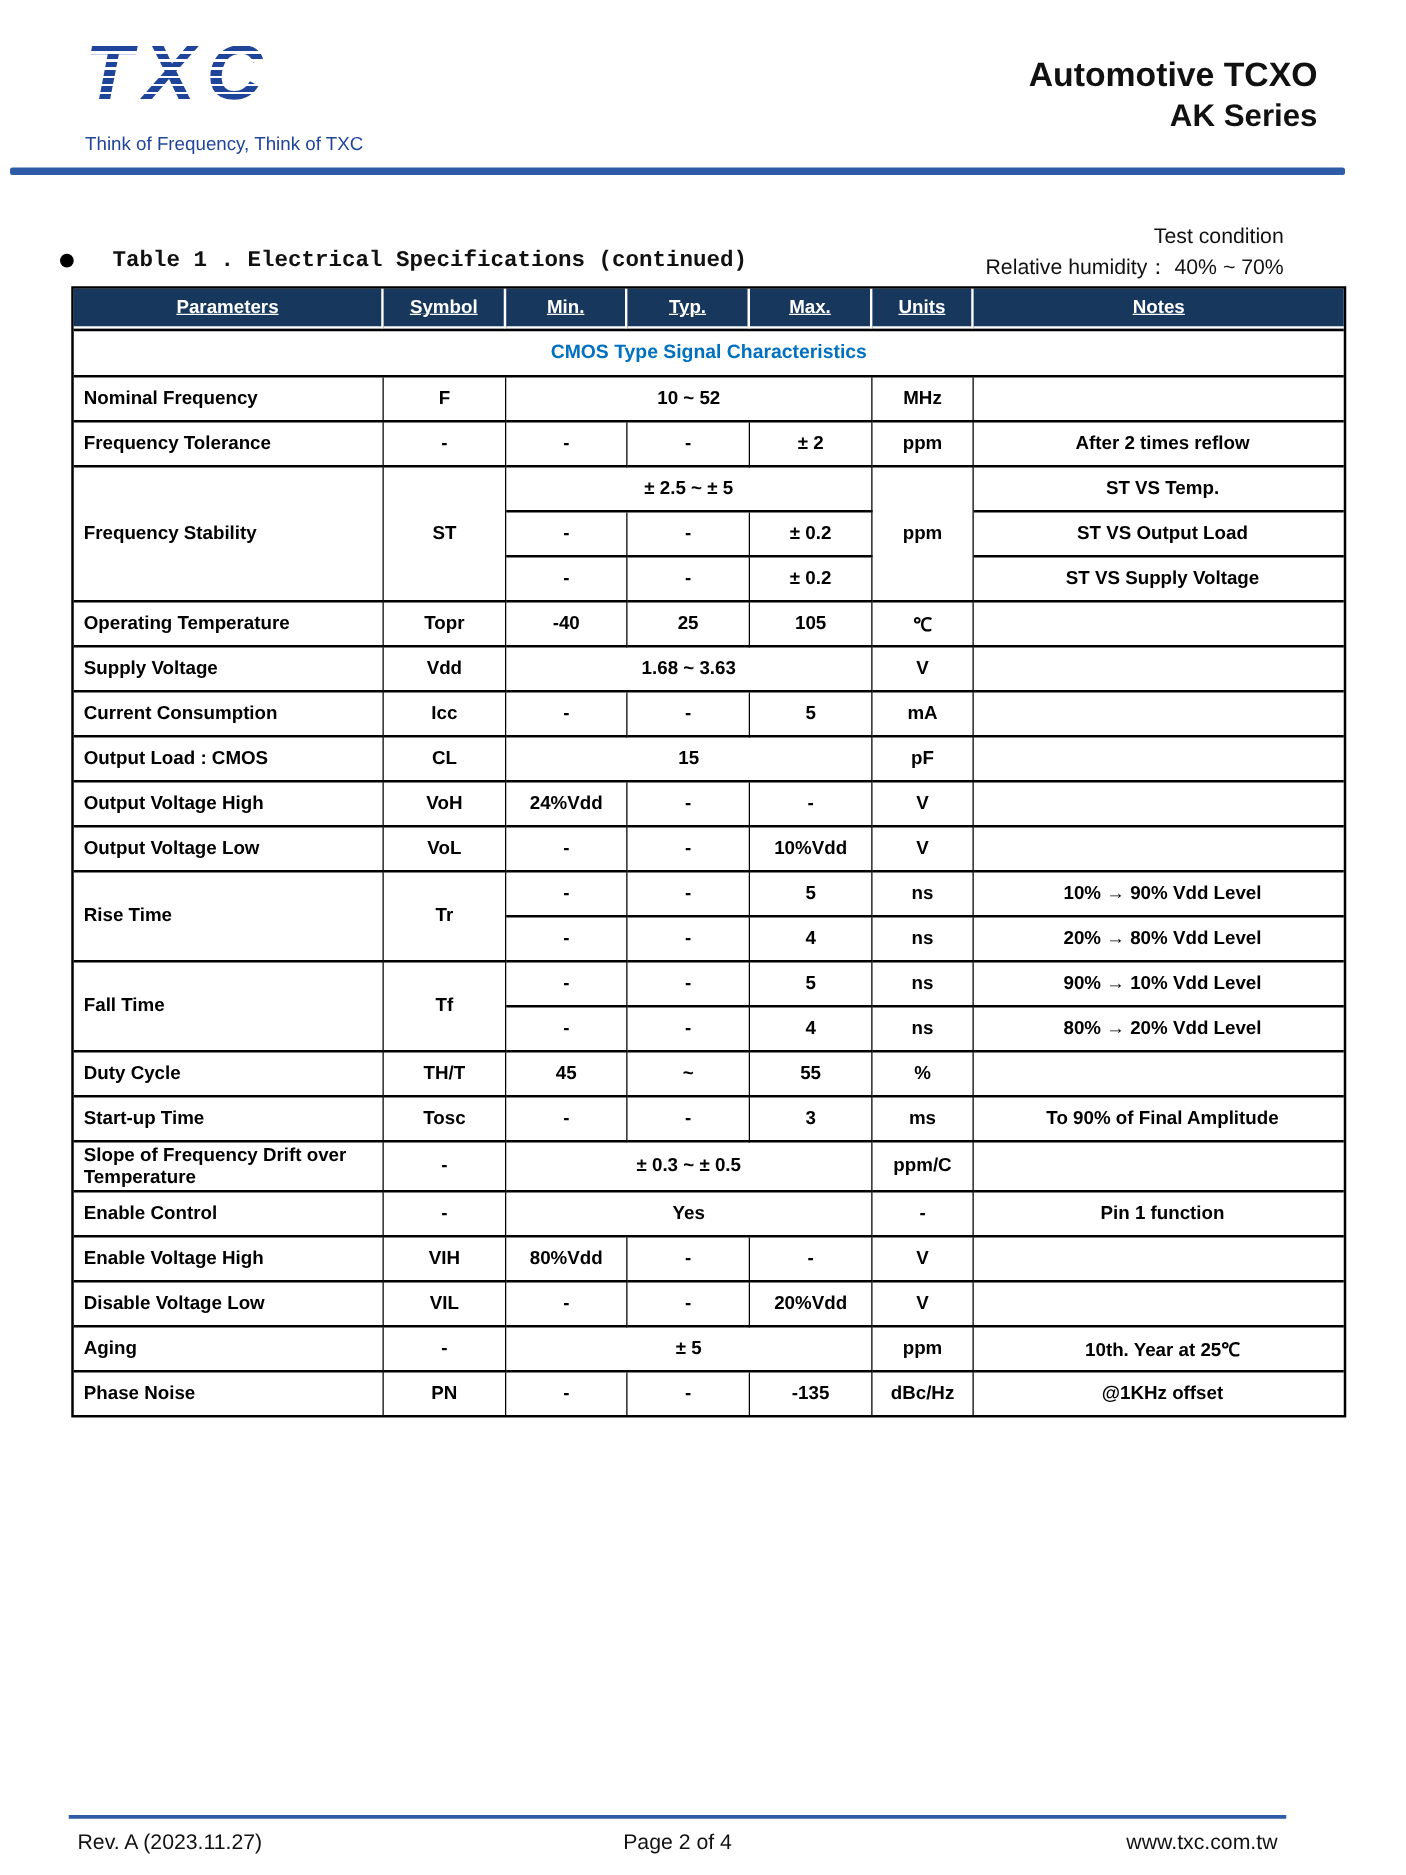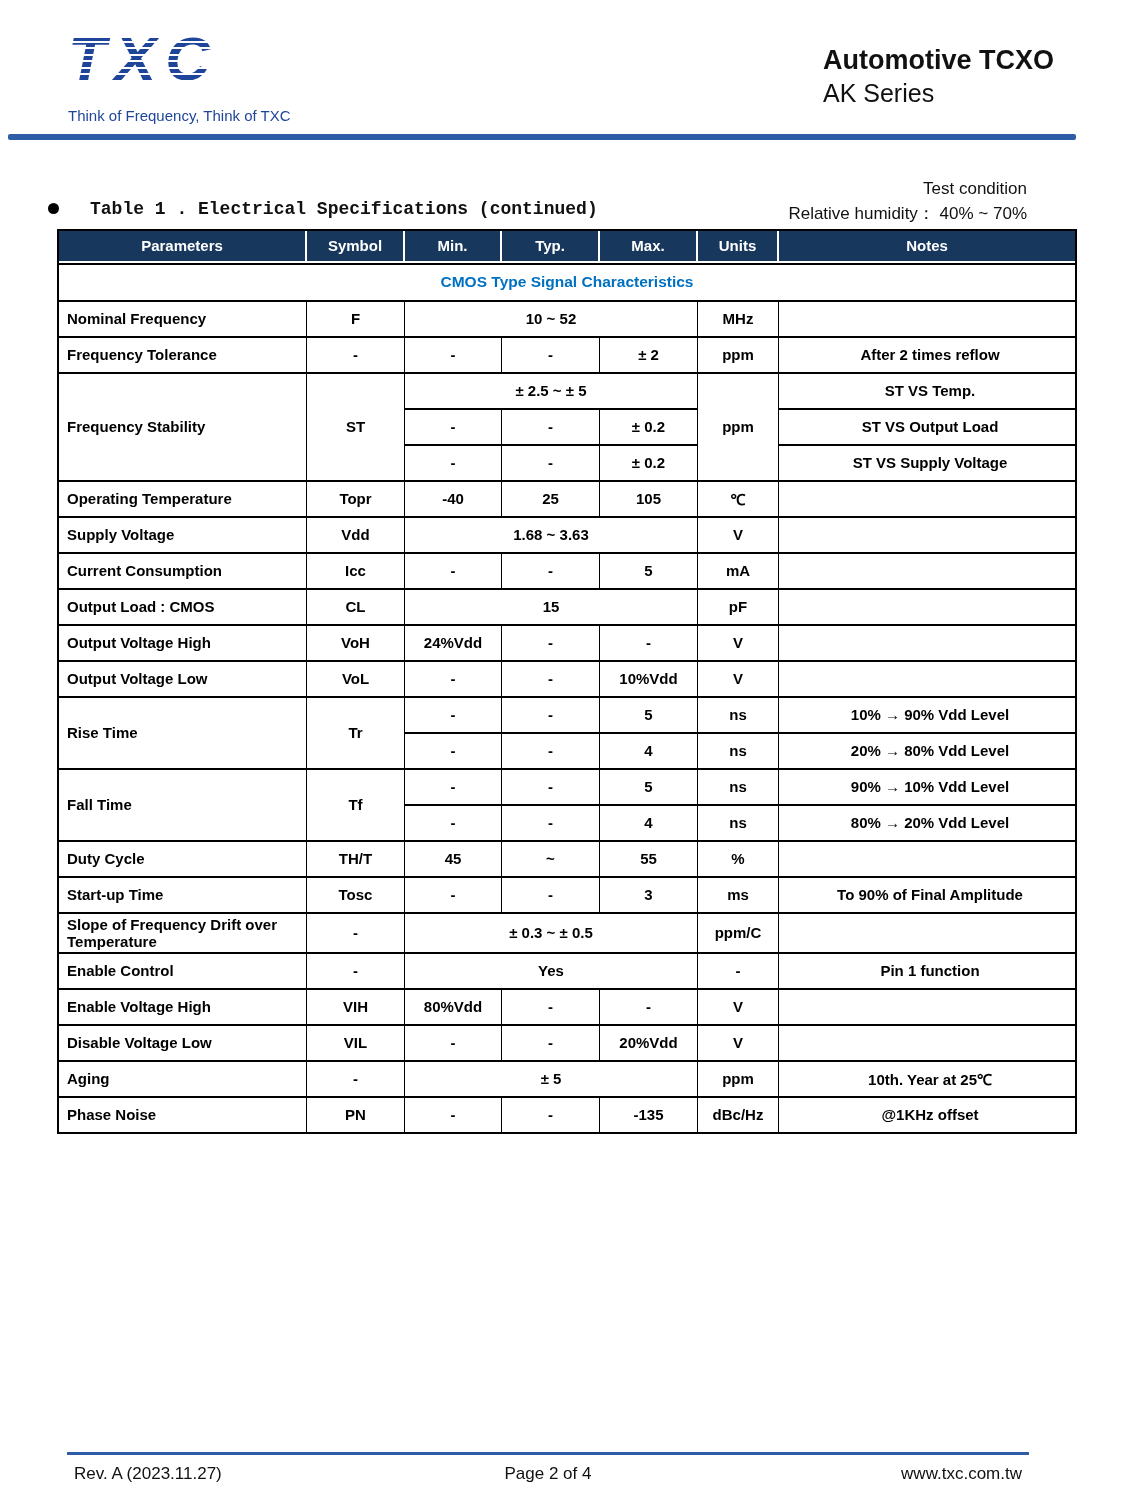--- a/index.html
+++ b/index.html
@@ -28,23 +28,23 @@
     background:repeating-linear-gradient(to bottom, var(--logo-blue) 0px, var(--logo-blue) 4.5px, #ffffff 4.5px, #ffffff 6.5px);
     -webkit-background-clip:text;
     background-clip:text;
     color:transparent;
   }
   .logo-tagline {
     color:var(--logo-blue);
     font-size:15px;
     margin-top:18px;
   }
-  .doc-title { text-align:left; padding-top:14px; color:#111; line-height:1.25; }
+  .doc-title { text-align:right; padding-top:14px; color:#111; line-height:1.25; }
   .title-line1 { font-size:27px; font-weight:bold; }
-  .title-line2 { font-size:25px; font-weight:normal; }
+  .title-line2 { font-size:25px; font-weight:bold; }
 
   .divider {
     height:6px;
     background:var(--accent-blue);
     margin:10px 8px 0 8px;
     border-radius:2px;
   }
 
   
   .test-condition {
@@ -82,20 +82,21 @@
   }
   #spec-table th {
     background:var(--header-navy);
     color:#fff;
     font-size:15px;
     font-weight:bold;
     height:30px;
     border-right:2px solid #fff;
     border-bottom:2px solid #fff;
     padding:0 2px;
+    text-decoration:underline;
   }
   #spec-table th:last-child { border-right:none; }
   #spec-table td {
     border-right:1px solid #000;
     border-bottom:2px solid #000;
     font-size:15px;
     font-weight:bold;
     color:#000;
     text-align:center;
     vertical-align:middle;
@@ -109,21 +110,21 @@
   #spec-table td.notes { text-align:center; padding-left:10px; border-right:none; }
   #spec-table td.section {
     color:var(--section-blue);
     font-size:15.5px;
     text-align:center;
     border-right:none;
     height:31px;
   }
 
   
-  .footer { position:absolute; left:12px; right:0; bottom:16px; }
+  .footer { position:absolute; left:0; right:0; bottom:16px; }
   .footer-line {
     height:3px;
     background:var(--accent-blue);
     margin:0 55px 9px 55px;
   }
   .footer-row {
     display:grid;
     grid-template-columns:1fr auto 1fr;
     margin:0 62px;
     font-size:17px;

